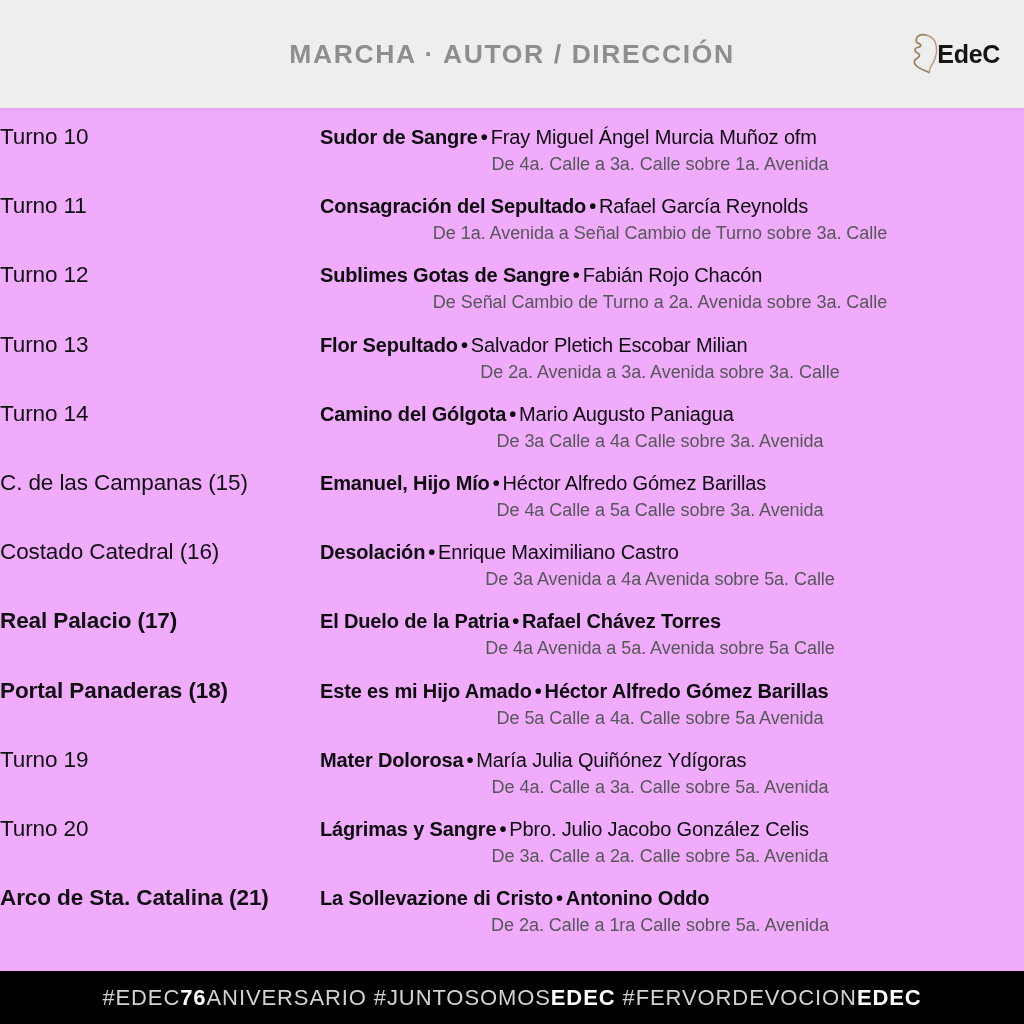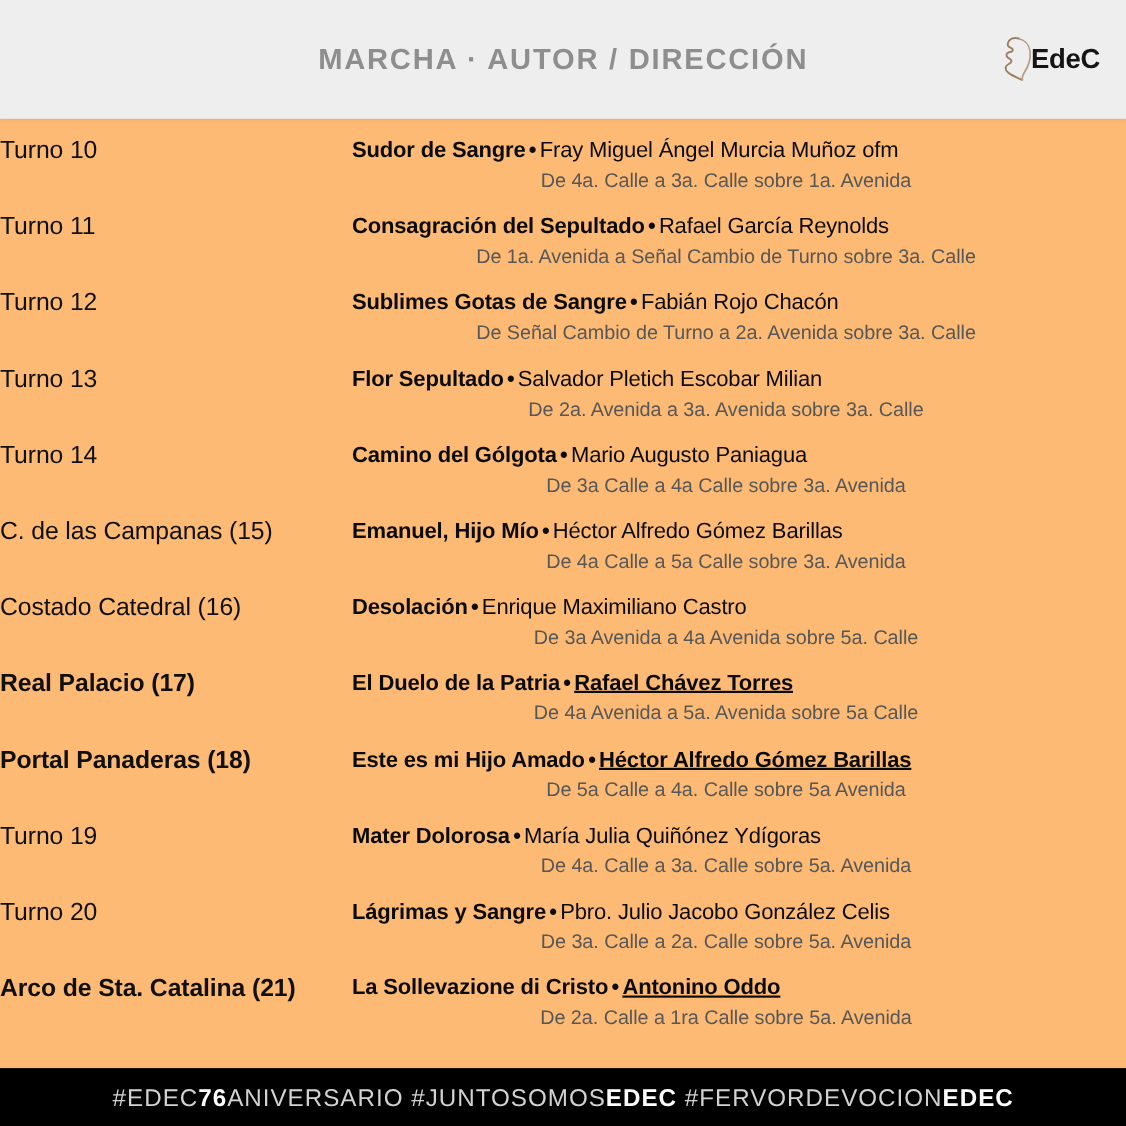--- a/index.html
+++ b/index.html
@@ -10,21 +10,21 @@
     height:1024px;
     overflow:hidden;
     background:#ffffff;
     font-family:"Liberation Sans", sans-serif;
   }
 
   #page {
     position:relative;
     width:1024px;
     height:1024px;
-    background:#fdba74;
+    background:#f0abfc;
     display:flex;
     flex-direction:column;
   }
 
   
   .header {
     position:relative;
     height:108px;
     flex:0 0 108px;
     background:#eeeeee;
@@ -110,21 +110,21 @@
     letter-spacing:-0.15px;
     white-space:nowrap;
   }
   .march-title { font-weight:700; }
   .sep {
     font-weight:700;
     padding:0 3px;
     color:#0b0b0b;
   }
   .author { font-weight:400; }
-  .headline.allbold .author { font-weight:700;text-decoration:underline; }
+  .headline.allbold .author { font-weight:700; }
 
   .route {
     font-size:18px;
     line-height:25px;
     color:#575757;
     font-weight:400;
     letter-spacing:-0.05px;
     white-space:nowrap;
     text-align:center;
     padding-right:18px;

